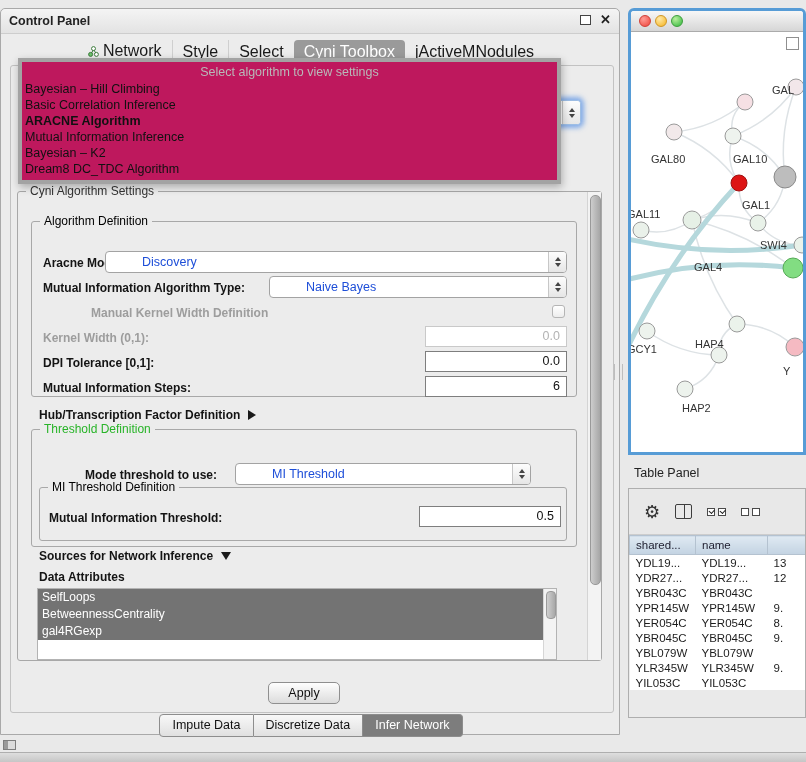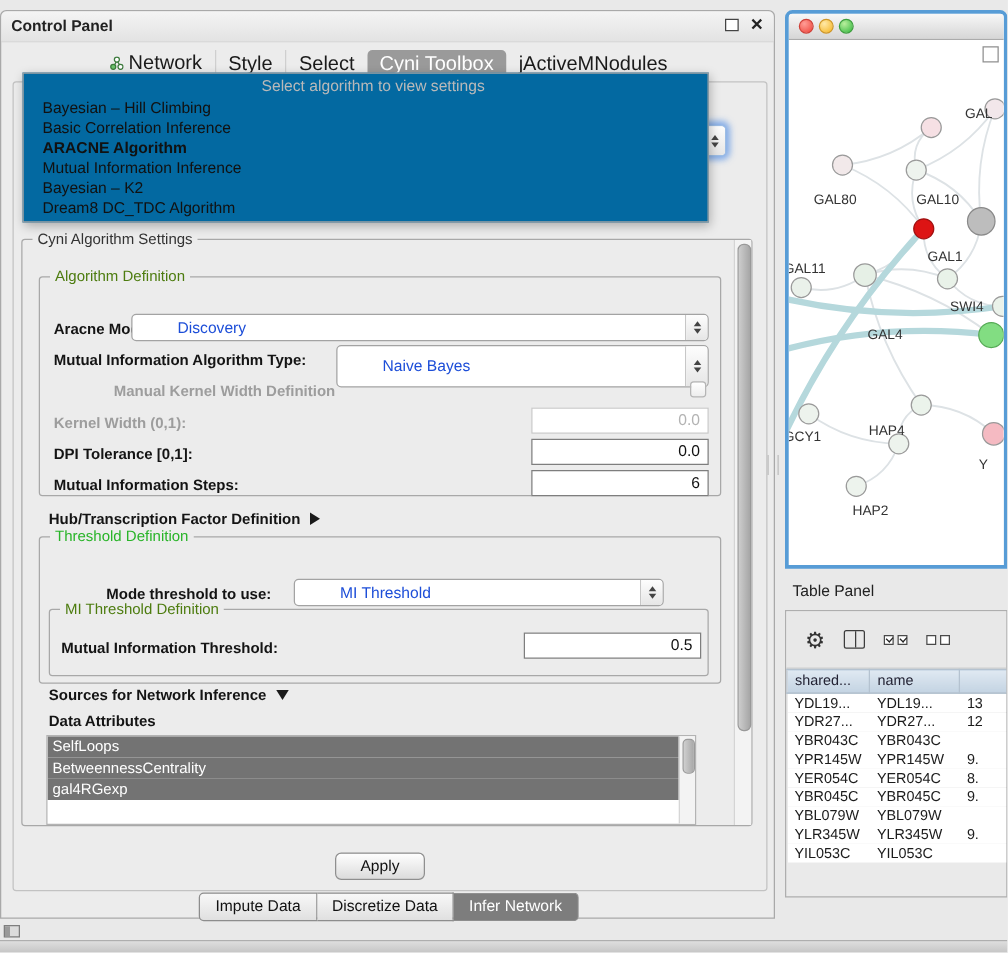--- a/index.html
+++ b/index.html
@@ -20,36 +20,36 @@
   .tab{display:inline-block;padding:3px 10px 4px 10px;font-size:16px;color:#1a1a1a;vertical-align:middle;}
   .tab + .tab{border-left:1px solid #cfcfcf;}
   .tab.selected{background:#9a9a9a;color:#fff;border-radius:4px;border-left:none;}
   .tab.selected + .tab{border-left:none;}
   .tabicon{display:inline-block;margin-right:4px;vertical-align:-1px;}
 
   .cp-content{position:absolute;left:9px;top:56px;width:602px;height:646px;border:1px solid #c2c2c2;
               border-radius:3px;background:#ececec;}
 
   
-  .algo-pop{position:absolute;left:17px;top:49px;width:535px;background:#0369a1;border:1px solid #a3a3a3;
-            box-shadow:1px 3px 8px rgba(0,0,0,.28);z-index:30;padding:2px 0 3px 12px;}
+  .algo-pop{position:absolute;left:17px;top:49px;width:535px;background:#be185d;border:4px solid #a3a3a3;
+            box-shadow:1px 3px 8px rgba(0,0,0,.28);z-index:30;padding:2px 0 3px 0;}
   .algo-ph{color:#b9b9b9;text-align:center;font-size:12.5px;line-height:17px;}
   .algo-item{font-size:12.5px;line-height:16px;padding:0 3px;color:#111;}
   .algo-item.selected{font-weight:bold;}
 
   
   .focus-combo{position:absolute;left:538px;top:91px;width:42px;height:25px;background:#fff;
                border:1px solid #9dbde4;border-radius:4px;box-shadow:0 0 5px 2.5px rgba(95,150,230,.75);
                z-index:20;box-sizing:border-box;}
   .focus-combo .stepper{position:absolute;right:0;top:0;bottom:0;width:17px;border-radius:0 3px 3px 0;}
 
   
   .gb{position:absolute;border:1px solid #a8a8a8;border-radius:3px;box-sizing:border-box;}
   .gb-label{position:absolute;top:-8px;left:8px;background:#ececec;padding:0 4px;font-size:12px;color:#333;white-space:nowrap;}
-  .gb-label.blue{color:#4d7c0f;text-align:center;}
+  .gb-label.blue{color:#000000;text-align:center;}
   .gb-label.green{color:#28b428;}
 
   .flabel{position:absolute;font-size:12px;font-weight:bold;color:#141414;white-space:nowrap;}
   .flabel.disabled{color:#9d9d9d;}
 
   .combo{position:absolute;background:#fff;border:1px solid #a3a3a3;border-radius:4px;display:flex;
          align-items:center;font-size:12.5px;box-sizing:border-box;}
   .combo-text{flex:1;padding:0 8px;color:#1d4ed8;white-space:nowrap;overflow:hidden;margin-left:28px;}
   .stepper{width:17px;align-self:stretch;border-left:1px solid #c7c7c7;display:flex;flex-direction:column;
            align-items:center;justify-content:center;gap:2px;background:linear-gradient(#fdfdfd,#e6e6e6);
@@ -178,21 +178,21 @@
     <span class="flabel" style="left:42px;top:247px;">Aracne Mode:</span>
     <div class="combo" style="left:104px;top:242px;width:462px;height:22px;">
       <span class="combo-text">Discovery</span>
       <span class="stepper">
           <i class="tu"></i>
           <i class="td"></i>
         </span>
     </div>
 
     <span class="flabel" style="left:42px;top:272px;">Mutual Information Algorithm Type:</span>
-    <div class="combo" style="left:268px;top:267px;width:298px;height:34px;">
+    <div class="combo" style="left:268px;top:267px;width:298px;height:22px;">
       <span class="combo-text">Naive Bayes</span>
       <span class="stepper">
           <i class="tu"></i>
           <i class="td"></i>
         </span>
     </div>
 
     <span class="flabel disabled" style="left:42px;top:297px;padding-left:48px;">Manual Kernel Width Definition</span>
     <span class="checkbox" style="left:551px;top:296px;"></span>
 

